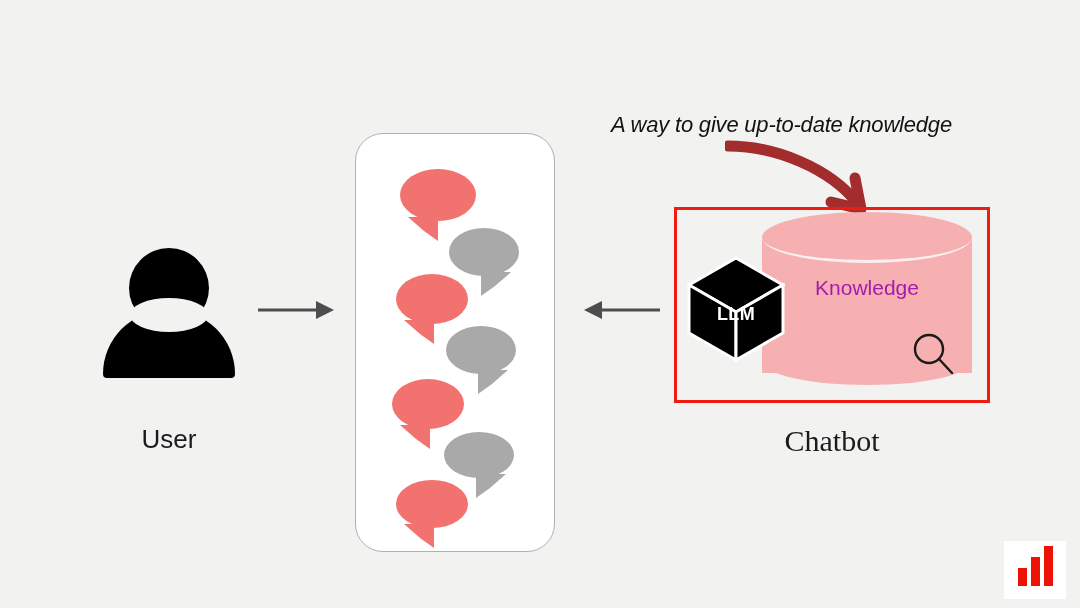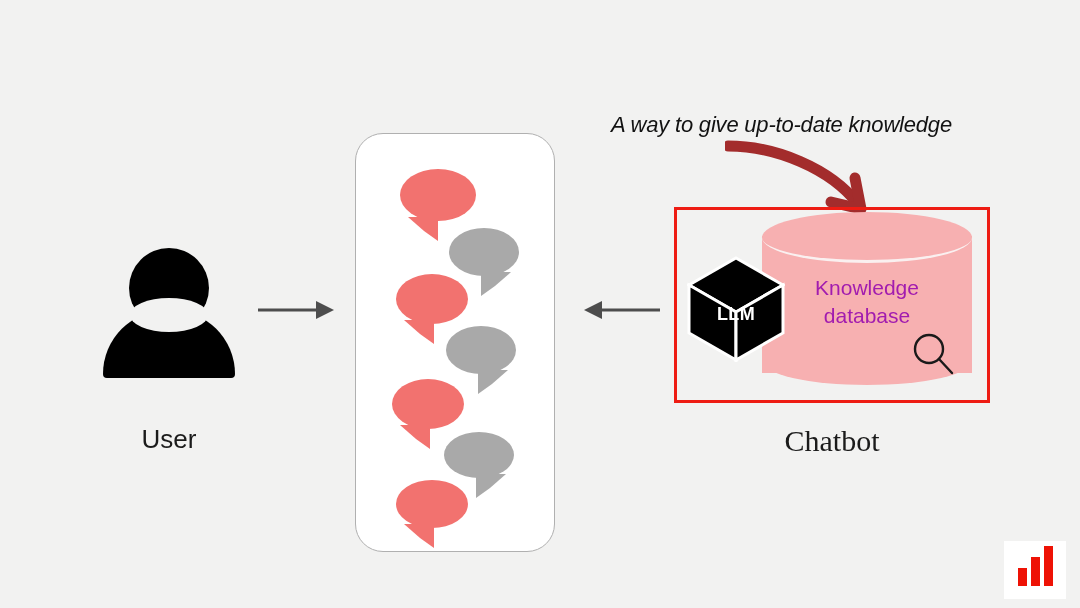--- a/index.html
+++ b/index.html
@@ -346,21 +346,20 @@
   </svg>
 
   <div class="chatbot-box"></div>
 
   <div class="db-cylinder">
     <div class="db-cyl-bottom"></div>
     <div class="db-cyl-body"></div>
     <div class="db-cyl-top"></div>
     <div class="db-label">
       <div>Knowledge</div>
-      <div>database</div>
     </div>
     <svg class="db-search-icon" viewBox="0 0 44 44">
       <circle cx="17" cy="17" r="14" stroke="#1a1a1a" stroke-width="2.4" fill="none"></circle>
       <line x1="27" y1="27" x2="40" y2="41" stroke="#1a1a1a" stroke-width="2.4" stroke-linecap="round"></line>
     </svg>
   </div>
 
   <div class="llm-cube">
     <svg viewBox="0 0 98 106" width="98" height="106">
       <polygon points="49,2 96,29 49,56 2,29" fill="#000000" stroke="#ffffff" stroke-width="3"></polygon>

